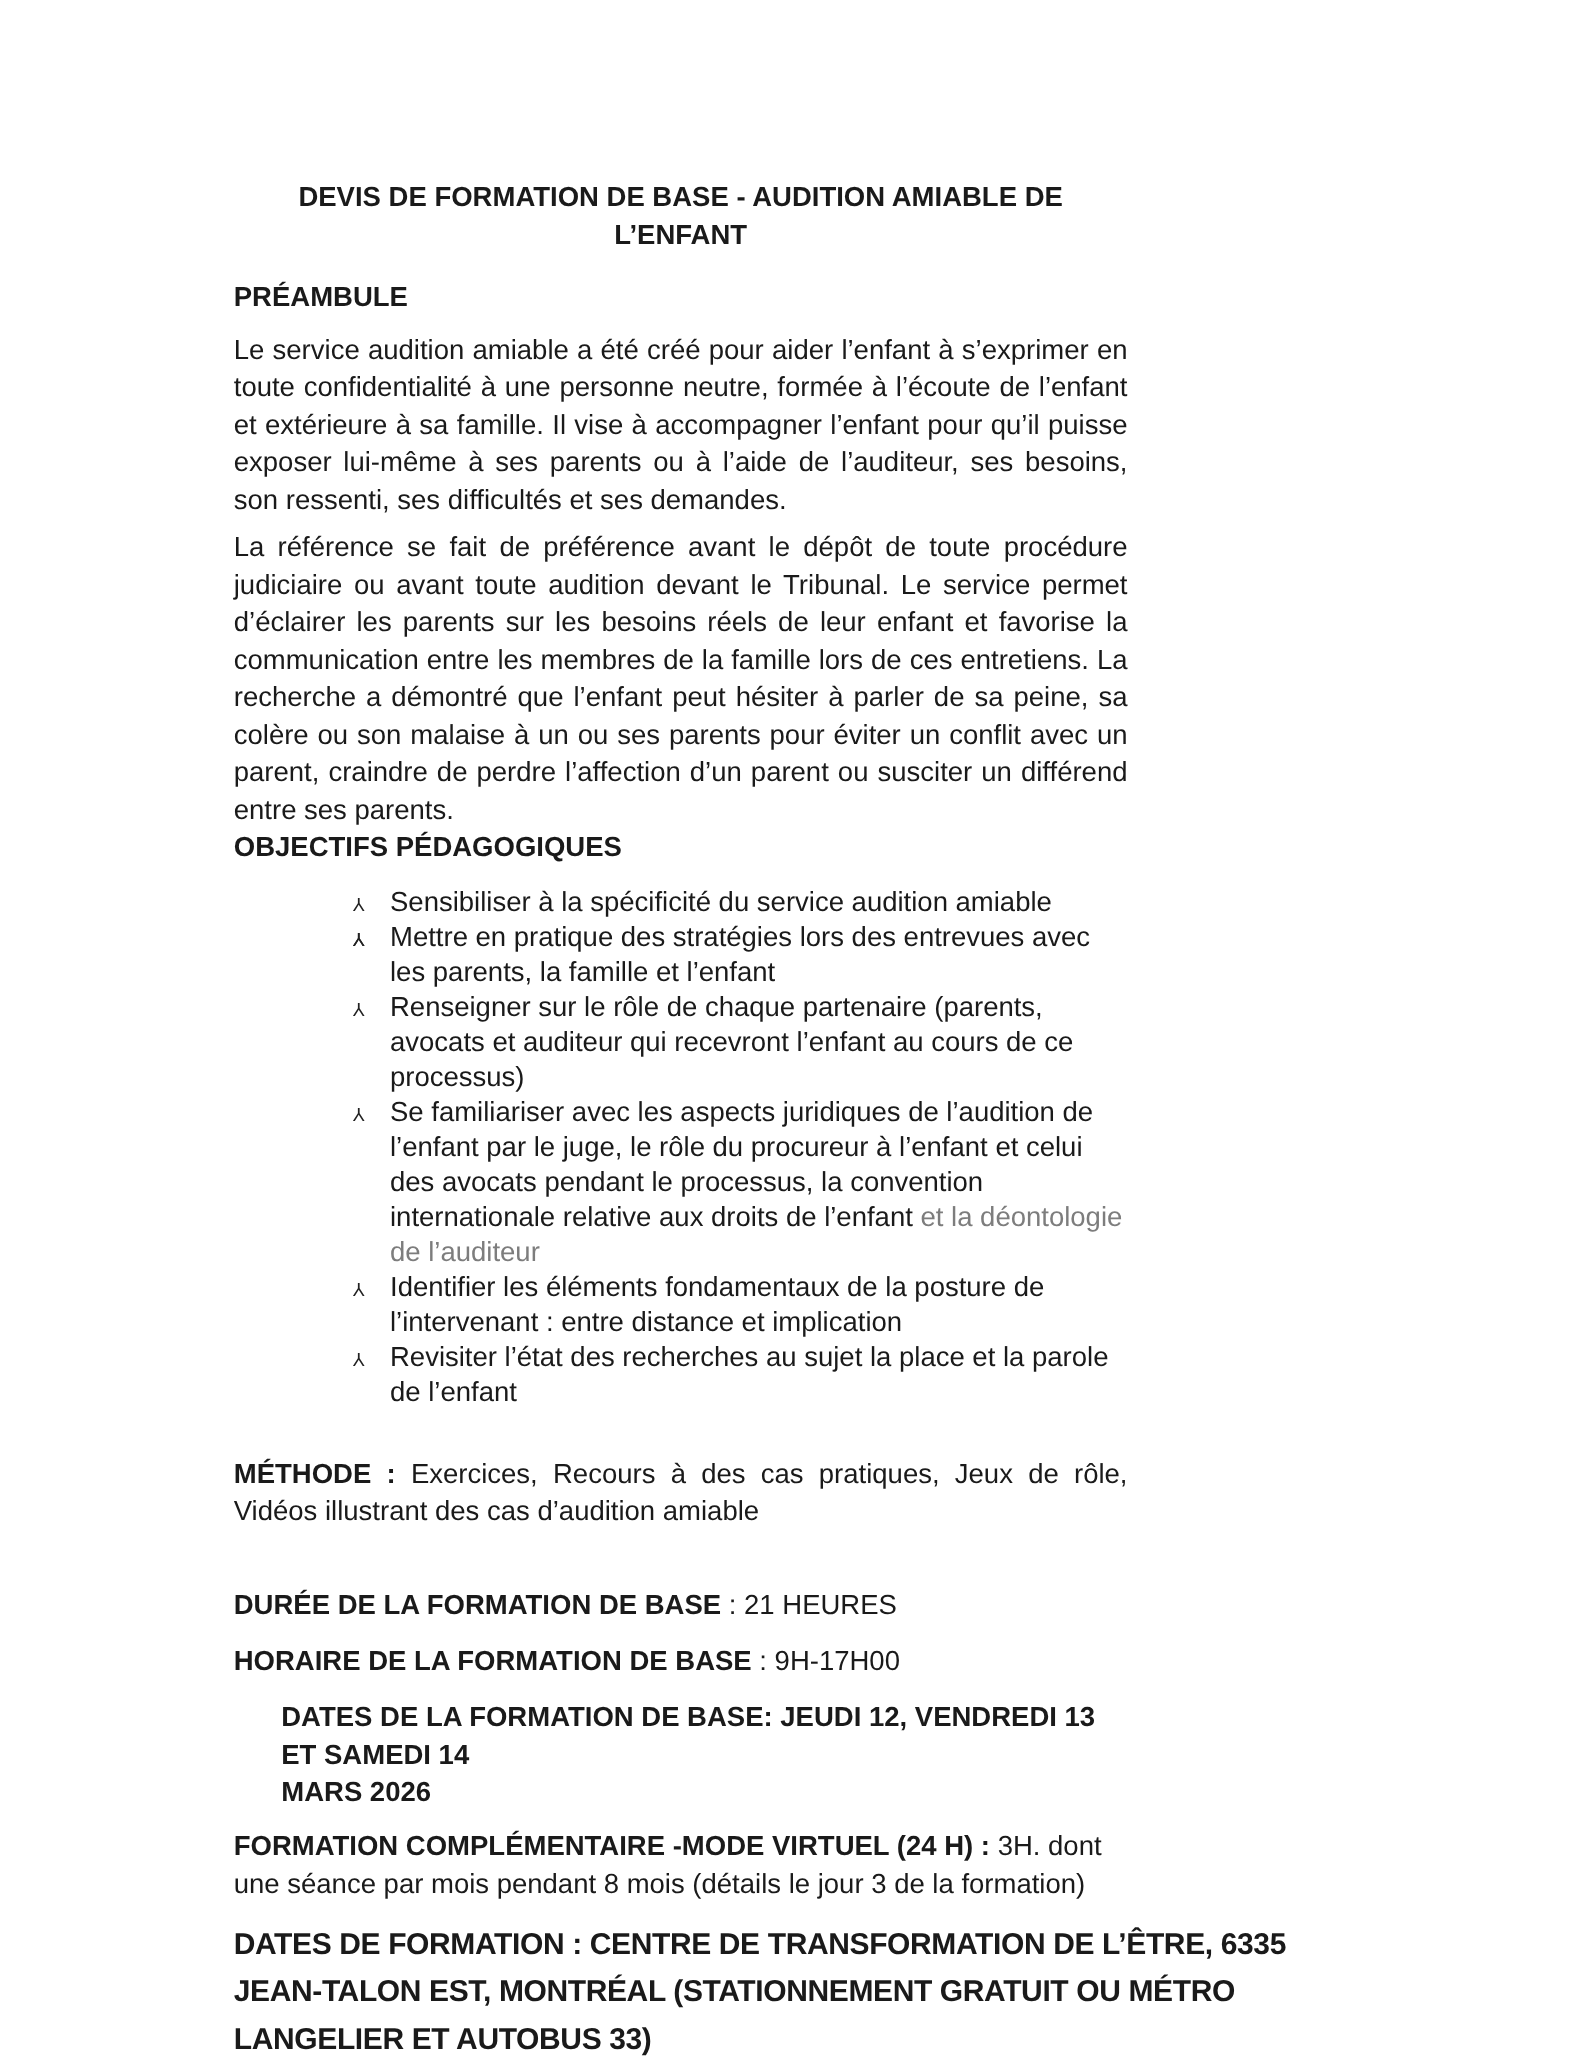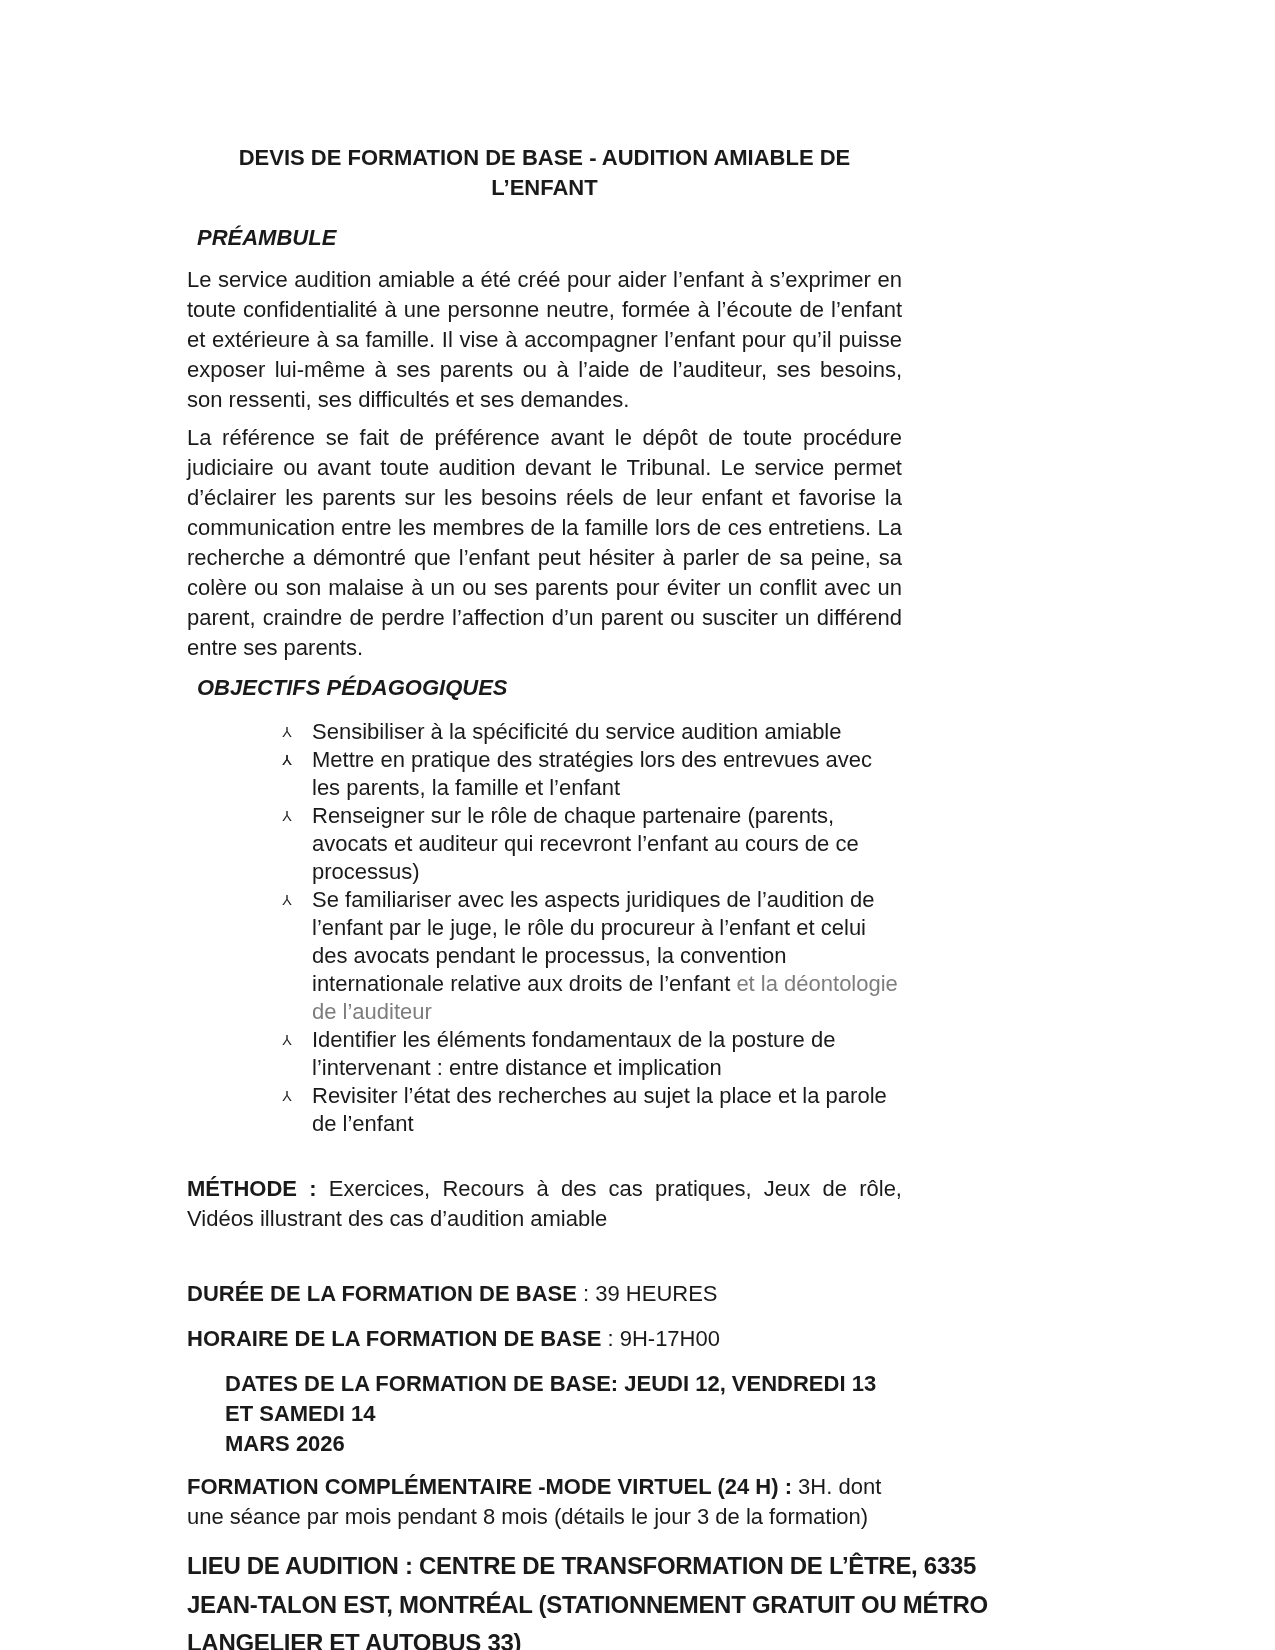--- a/index.html
+++ b/index.html
@@ -24,22 +24,21 @@
   }
   .doc-title {
     font-size: 22px;
     font-weight: bold;
     text-align: center;
     margin: 0 0 20px 0;
   }
   .heading {
     font-size: 22px;
     font-weight: bold;
-    margin: 10px;
-    font-style: italic;
+    margin: 0;
   }
   p { margin: 0; }
   .just { text-align: justify; }
   .mb8  { margin-bottom: 8px; }
   .mb12 { margin-bottom: 12px; }
   .mb13 { margin-bottom: 13px; margin-left: 38px; }
   .mb15 { margin-bottom: 15px; }
   .mb17 { }
   .mb45 { margin-bottom: 45px; }
   ul.objectives {
@@ -119,29 +118,29 @@
       <span>Identifier les éléments fondamentaux de la posture de l’intervenant : entre distance et implication</span>
     </li>
     <li>
       <span class="bullet">Y</span>
       <span>Revisiter l’état des recherches au sujet la place et la parole de l’enfant</span>
     </li>
   </ul>
 
   <p class="just mb45"><strong>MÉTHODE :</strong><span> Exercices, Recours à des cas pratiques, Jeux de rôle, Vidéos illustrant des cas d’audition amiable</span></p>
 
-  <p class="mb15"><strong>DURÉE DE LA FORMATION DE BASE</strong><span> : 39 HEURES</span></p>
+  <p class="mb15"><strong>DURÉE DE LA FORMATION DE BASE</strong><span> : 21 HEURES</span></p>
 
   <p class="mb15"><strong>HORAIRE DE LA FORMATION DE BASE</strong><span> : 9H-17H00</span></p>
 
   <p class="bold-para mb13"><span>DATES DE LA FORMATION DE BASE: JEUDI 12, VENDREDI 13 ET SAMEDI 14</span><br><span>MARS 2026</span></p>
 
   <p class="mb15"><strong>FORMATION COMPLÉMENTAIRE -MODE VIRTUEL (24 H) :</strong><span> 3H. dont une séance par mois pendant 8 mois (détails le jour 3 de la formation)</span></p>
 
   <div>
-    <div class="lieu-line"><span class="lieu-label">LIEU DE AUDITION : </span><span class="lieu-value">CENTRE DE TRANSFORMATION DE L’ÊTRE, 6335</span></div>
+    <div class="lieu-line"><span class="lieu-label">DATES DE FORMATION : </span><span class="lieu-value">CENTRE DE TRANSFORMATION DE L’ÊTRE, 6335</span></div>
     <div class="lieu-line lieu-value">JEAN-TALON EST, MONTRÉAL (STATIONNEMENT GRATUIT OU MÉTRO</div>
     <div class="lieu-line lieu-value">LANGELIER ET AUTOBUS 33)</div>
   </div>
 
   <div class="page-num">1</div>
 
 </div>
 
 </body></html>

